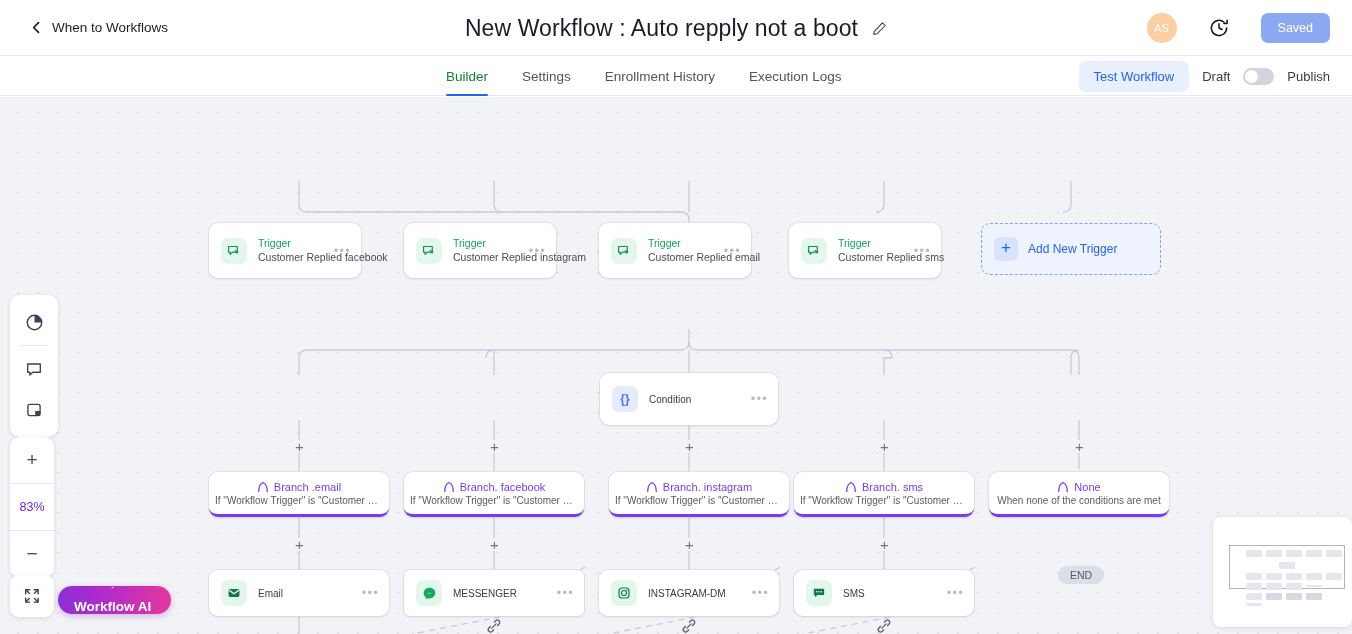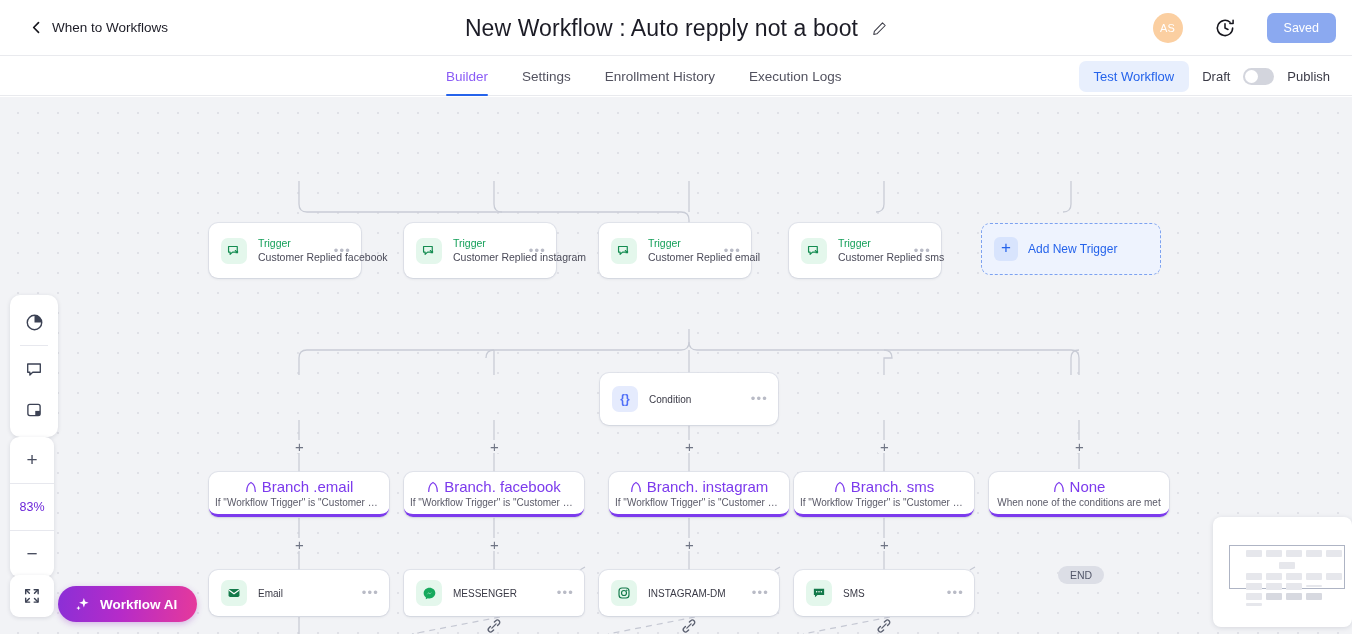--- a/index.html
+++ b/index.html
@@ -26,21 +26,21 @@
 
   .title-wrap {
     position: absolute; left: 0; right: 0; top: 0; height: 56px;
     display: flex; align-items: center; justify-content: center; gap: 14px;
     pointer-events: none;
   }
   .wf-title { font-size: 23px; color: #1c1c26; font-weight: 400; letter-spacing: .1px; }
   .pencil-btn { pointer-events: auto; cursor: pointer; width: 15px; height: 15px; display:block; }
 
   .topbar-right {
-    position: absolute; right: 16px; top: 0; height: 56px;
+    position: absolute; right: 22px; top: 0; height: 56px;
     display: flex; align-items: center; gap: 32px;
   }
   .avatar {
     width: 30px; height: 30px; border-radius: 50%;
     background: #fbcfa1; color: #ffffff;
     display: flex; align-items: center; justify-content: center;
     font-size: 11px; letter-spacing: .3px; cursor: pointer;
   }
   .hist-icon { width: 20px; height: 20px; display: block; cursor: pointer; }
   .saved-btn {
@@ -55,21 +55,21 @@
     background: #ffffff; border-bottom: 1px solid #e9eaee;
   }
   .tabs {
     position: absolute; left: 446px; top: 0; height: 40px;
     display: flex; align-items: center; gap: 34px;
   }
   .tab {
     font-size: 13.5px; color: #52525f; cursor: pointer;
     height: 40px; display: flex; align-items: center; position: relative;
   }
-  .tab.active { color: #8b5cf6; }
+  .tab.active { color: #15803d; }
   .tab.active::after {
     content: ""; position: absolute; left: 0; right: 0; bottom: 0;
     height: 2.5px; background: #2563eb; border-radius: 2px;
   }
   .tabbar-right {
     position: absolute; right: 22px; top: 0; height: 40px;
     display: flex; align-items: center; gap: 13px;
   }
   .test-btn {
     background: #e8effd; color: #2563eb; border: none;
@@ -141,21 +141,21 @@
   
   .branch {
     position: absolute; width: 180px; height: 45px; top: 375px;
     background: #ffffff; border-radius: 9px;
     box-shadow: 0 1px 3px rgba(30,35,60,.10), 0 0 0 1px rgba(225,227,235,.85);
     border-bottom: 3.5px solid #7c3aed;
     display: flex; flex-direction: column; align-items: center;
     justify-content: center; cursor: pointer; overflow: hidden;
   }
   .br-head { display: flex; align-items: center; gap: 5px; }
-  .br-title { font-size: 15px; color: #7c3aed; }
+  .br-title { font-size: 11px; color: #7c3aed; }
   .br-sub {
     font-size: 10px; color: #5a5a68; margin-top: 2px;
     max-width: 168px; white-space: nowrap; overflow: hidden; text-overflow: ellipsis;
   }
 
   
   .act { width: 180px; height: 46px; top: 473px; }
 
   
   .plus-h {
@@ -201,23 +201,24 @@
   .fit-btn {
     position: absolute; left: 10px; top: 478px; width: 44px; height: 42px;
     background: #ffffff; border-radius: 9px;
     box-shadow: 0 1px 4px rgba(30,35,60,.13);
     display: flex; align-items: center; justify-content: center; cursor: pointer;
   }
 
   .ai-btn {
     position: absolute; left: 58px; top: 489px;
     background: linear-gradient(95deg, #8b2fd6 0%, #b52bc9 45%, #e6399b 100%);
-    border-radius: 22px; height: 36px; padding: 0 20px 0 16px;
+    border-radius: 22px; height: 28px; padding: 0 20px 0 16px;
     display: flex; align-items: center; gap: 9px; cursor: pointer;
     box-shadow: 0 2px 6px rgba(140,40,190,.30);
+    flex-direction: column;
   }
   .ai-txt { color: #ffffff; font-size: 13.5px; font-weight: bold; }
 
   
   .minimap {
     position: absolute; left: 1213px; top: 420px; width: 139px; height: 110px;
     background: #ffffff; border-radius: 8px;
     box-shadow: 0 1px 5px rgba(30,35,60,.13); overflow: hidden; cursor: pointer;
   }
   .mm-frame {

